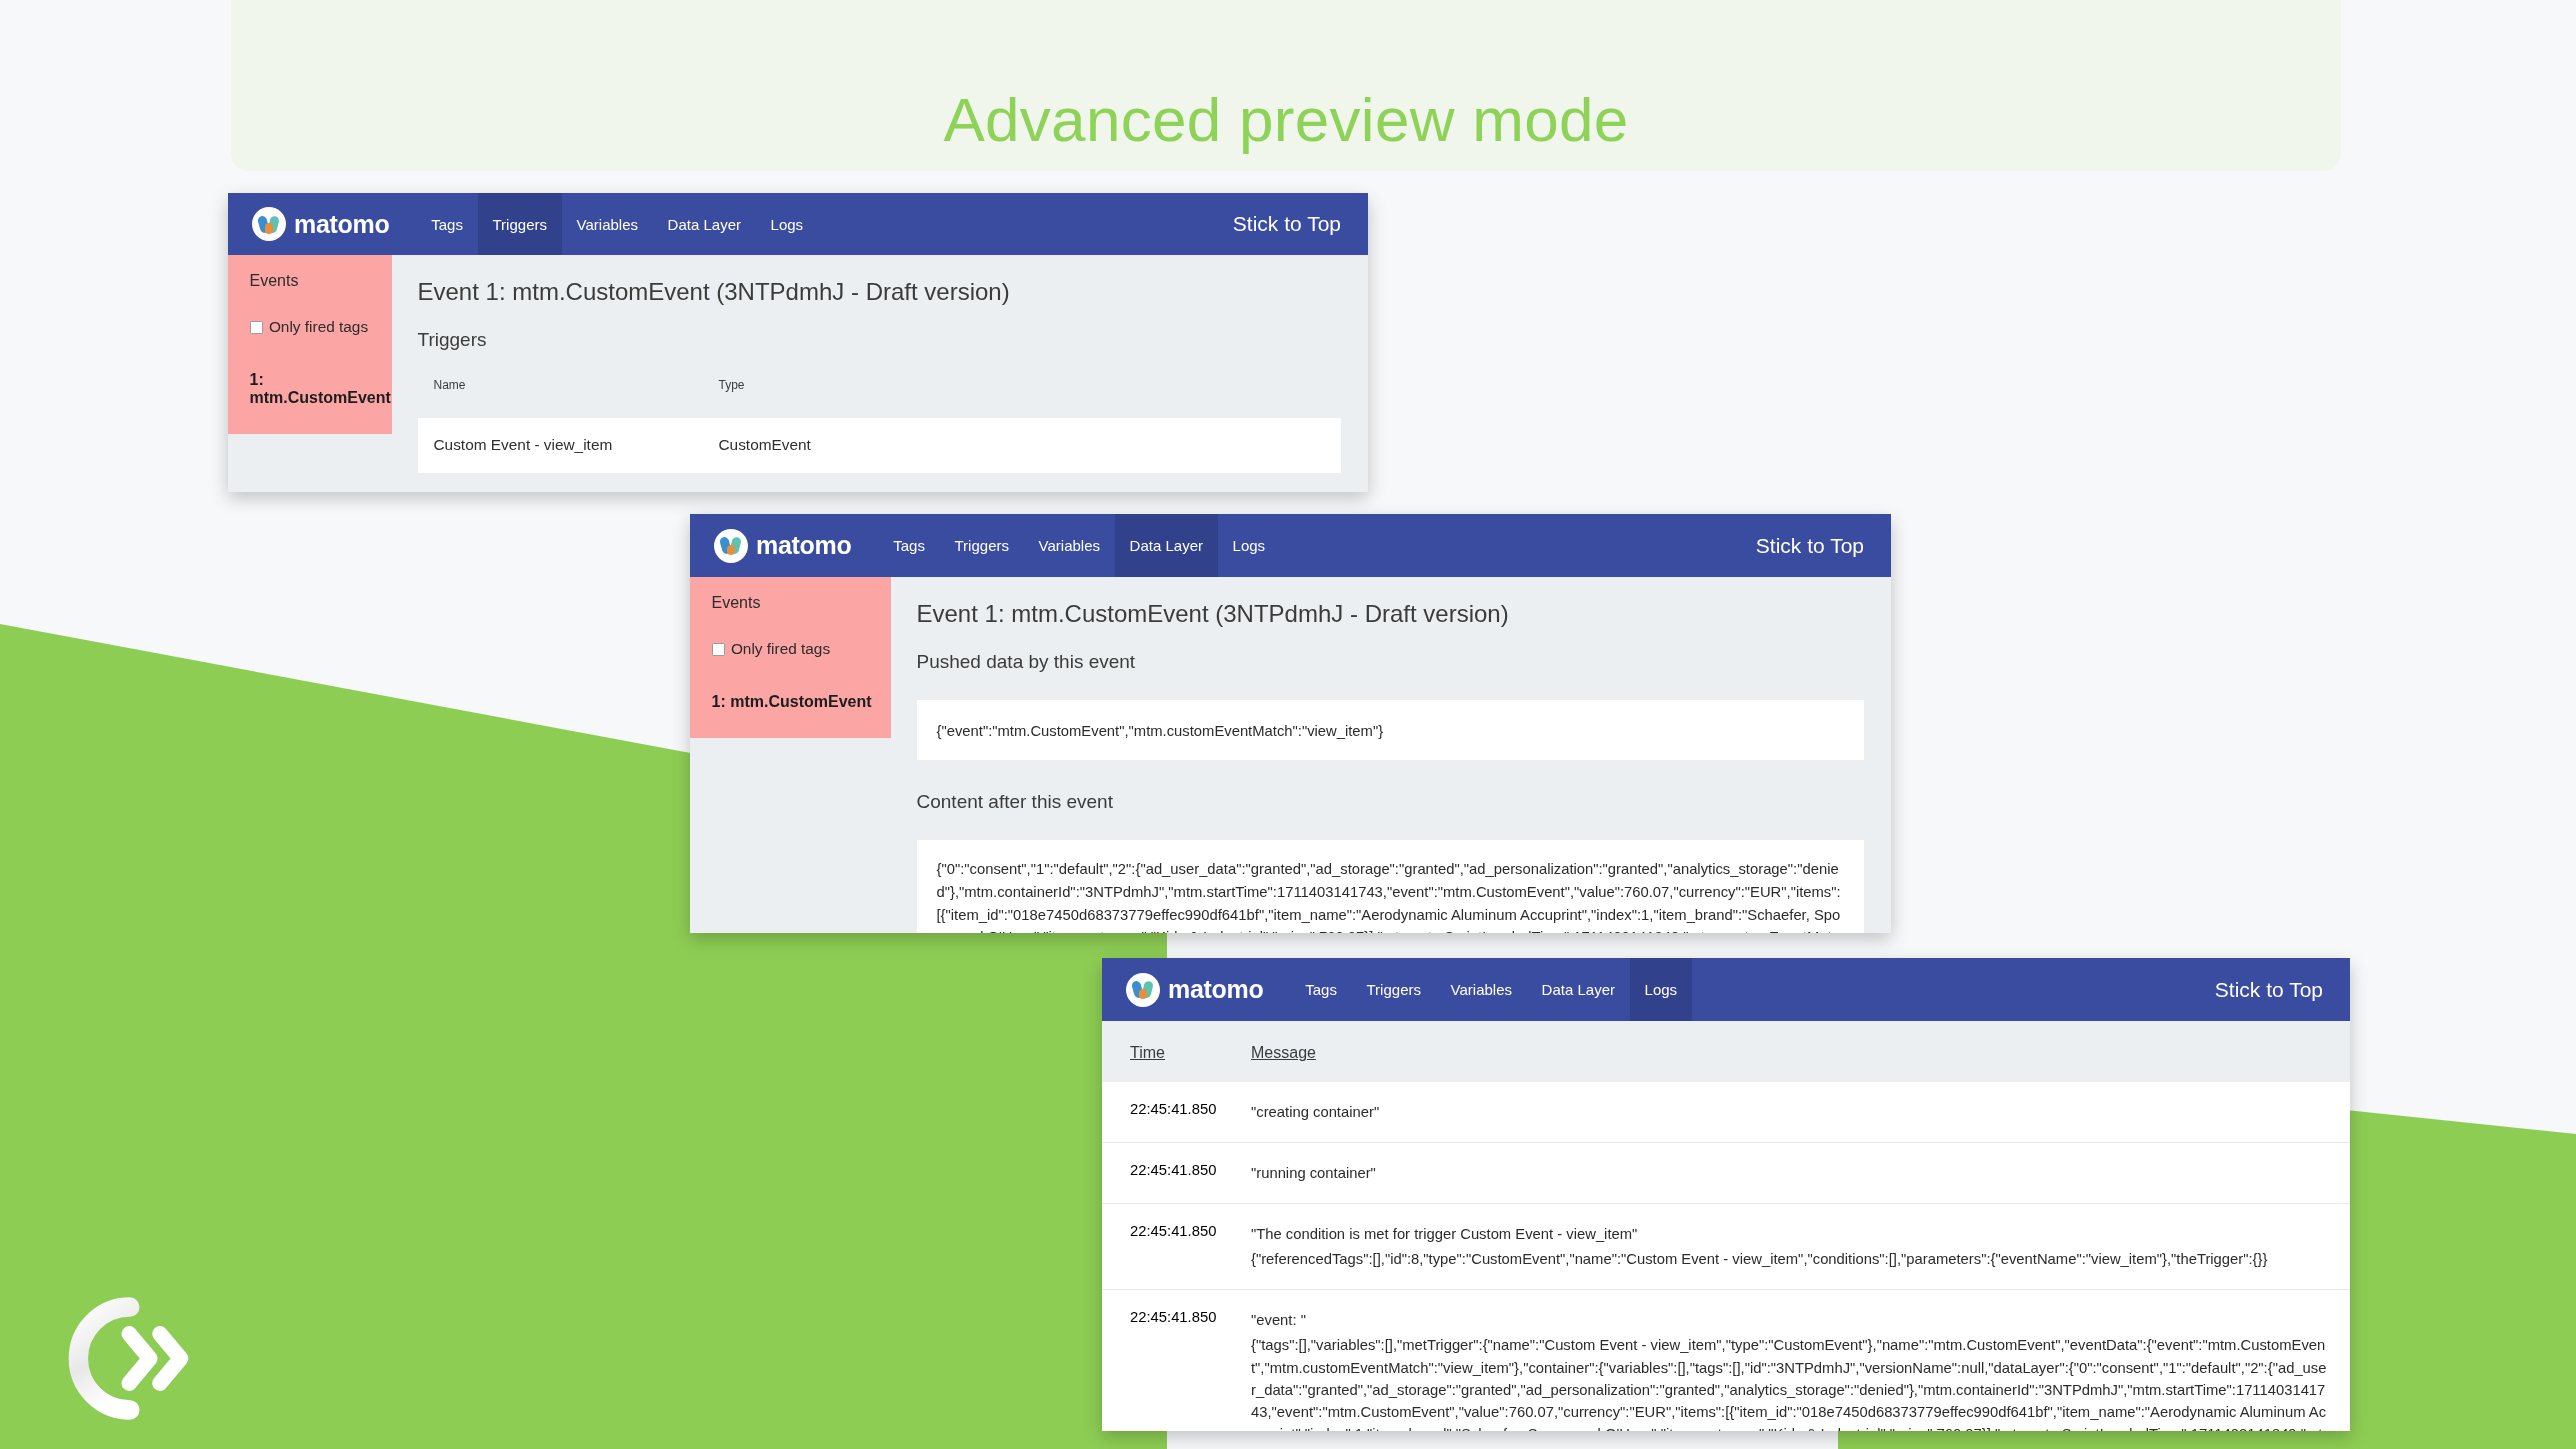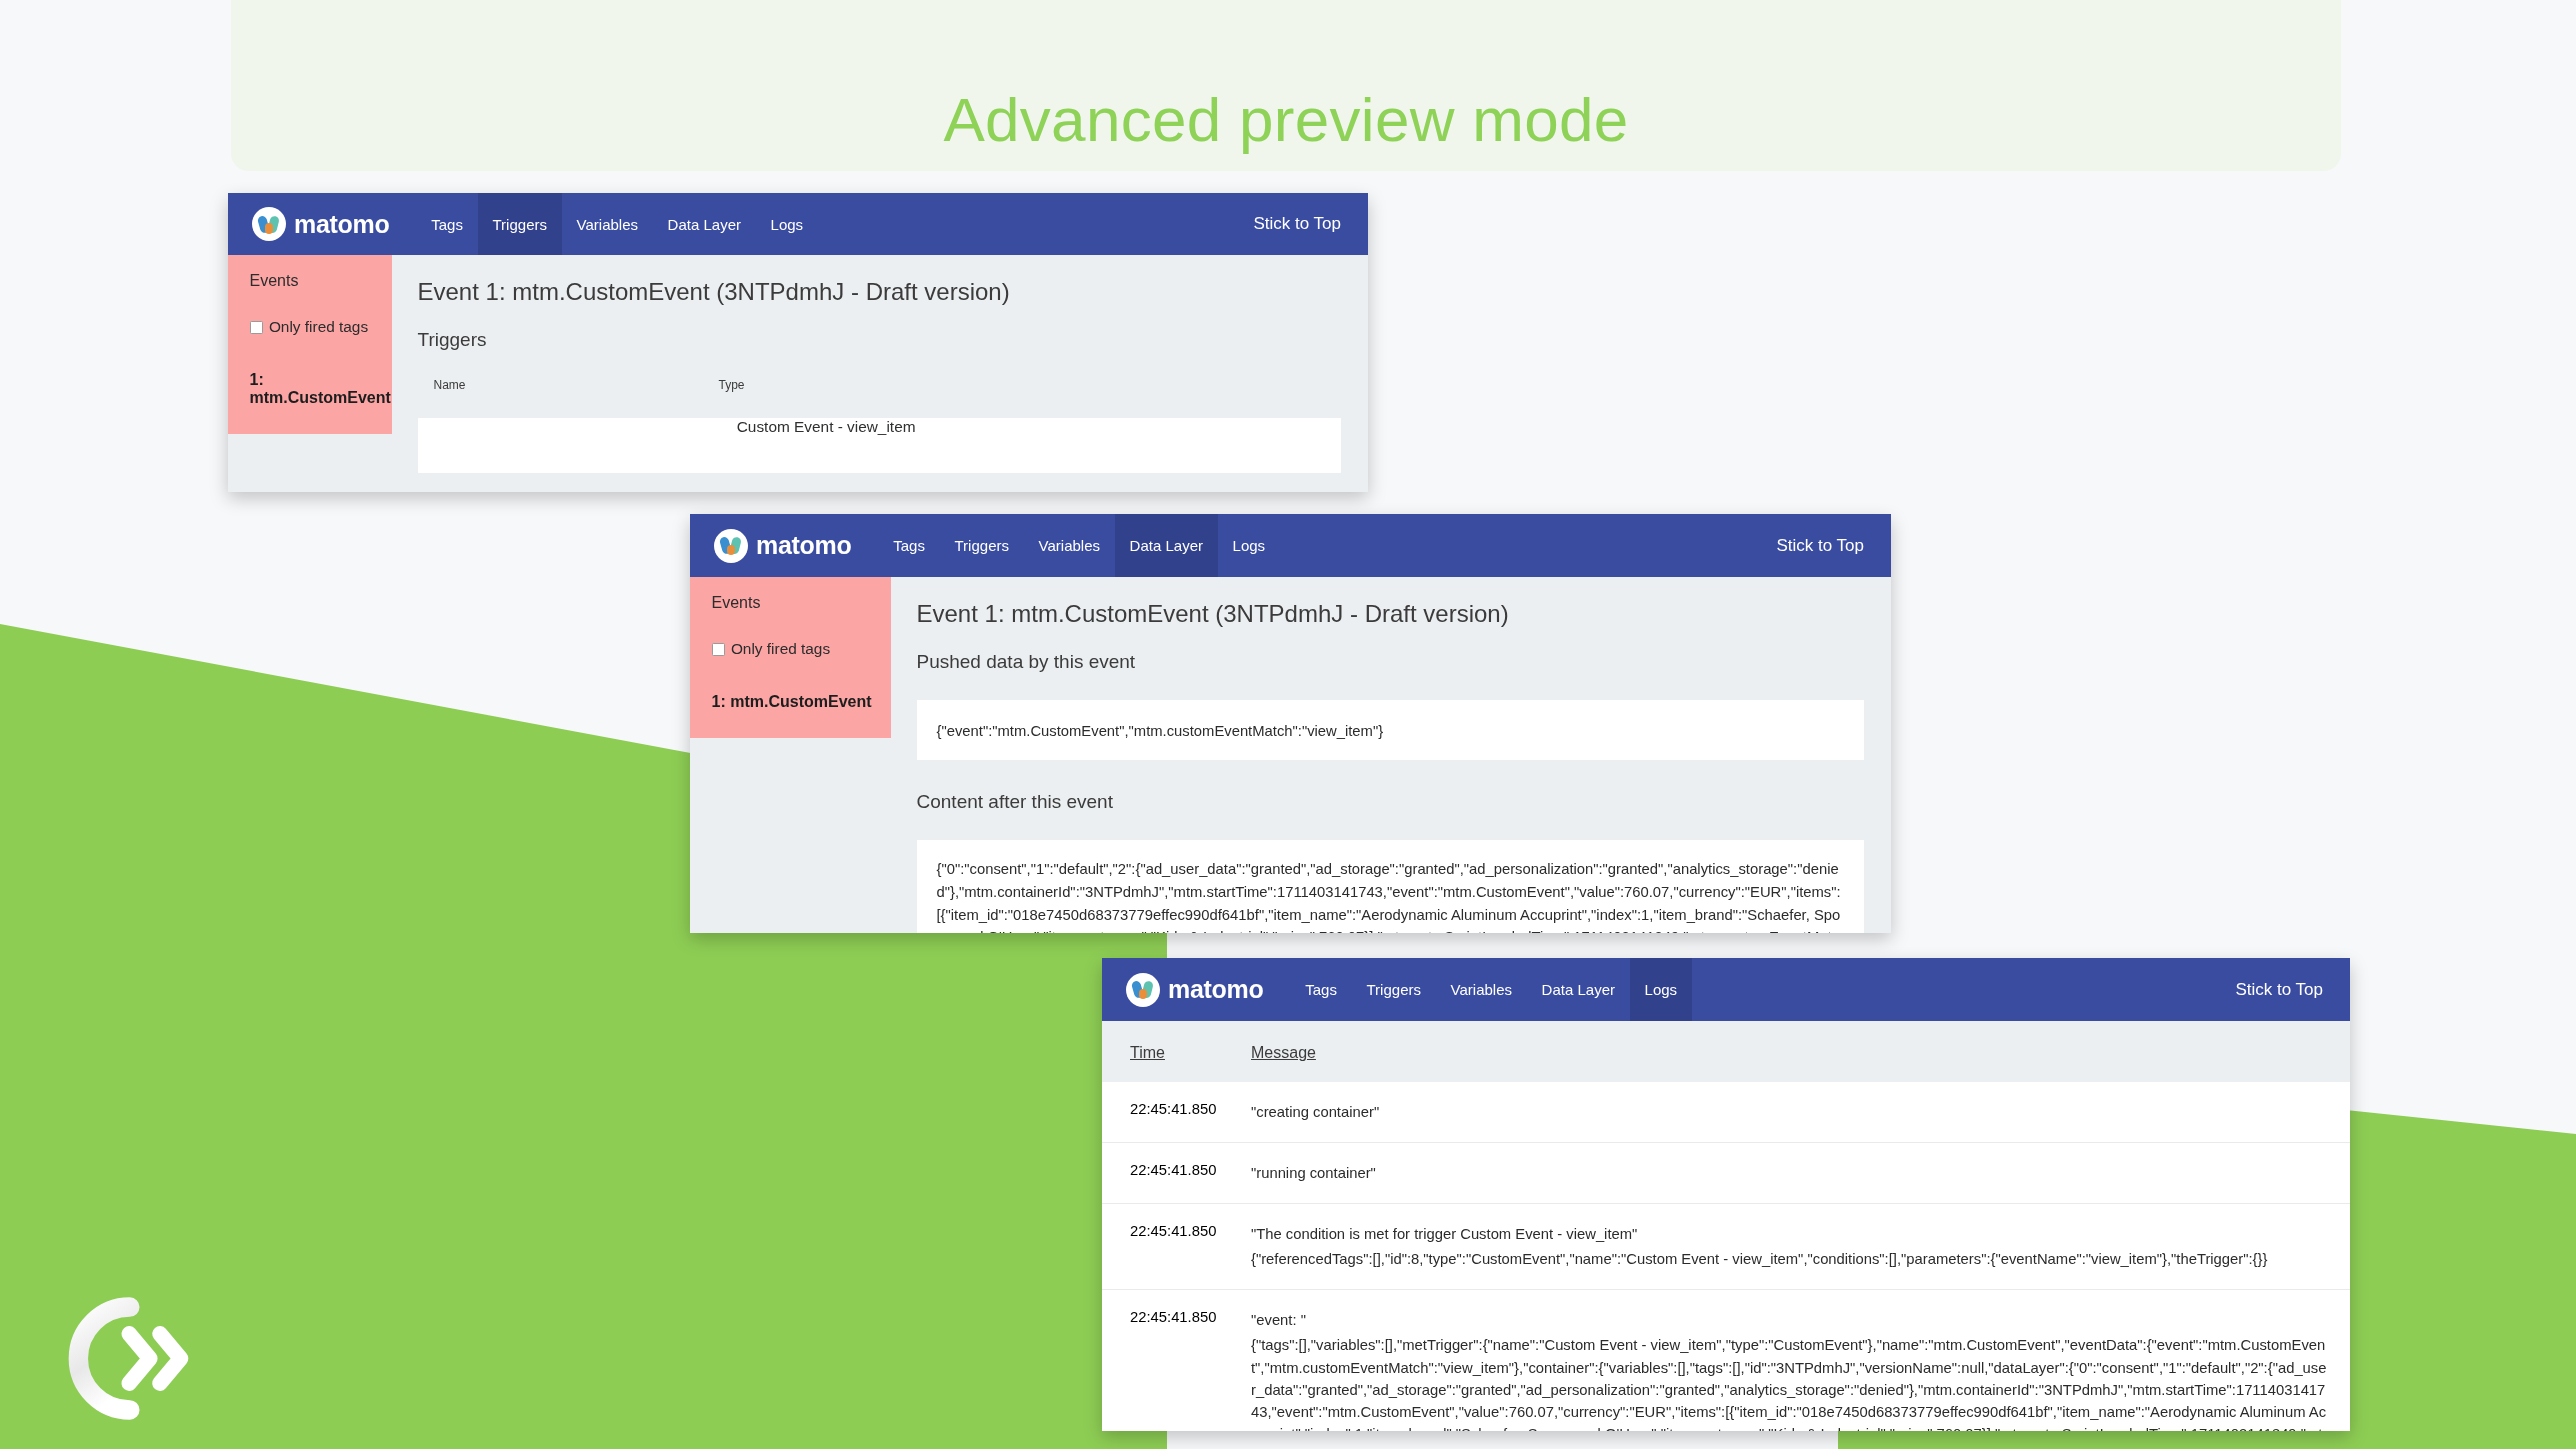--- a/index.html
+++ b/index.html
@@ -100,21 +100,21 @@
     color: #ffffff;
     font-size: 15px;
     height: 100%;
     cursor: pointer;
     white-space: nowrap;
   }
   .mnav .nav-item.active { background: #32418c; }
 
   .mstick {
     margin-left: auto; padding-right: 27px;
-    color: #ffffff; font-size: 17px; white-space: nowrap; cursor: pointer;
+    color: #ffffff; font-size: 21px; white-space: nowrap; cursor: pointer;
   }
 
   
   .mbody { display: flex; height: calc(100% - 62px); background: #eceff1; }
   .msidebar {
     width: 164px; flex: 0 0 164px;
     background: #fca5a5;
     padding: 17.4px 0 0 0;
     align-self: flex-start;
   }
@@ -143,21 +143,21 @@
   .mmain h3.sec-title {
     font-size: 19px; font-weight: 400; color: #3b3b3b; margin-bottom: 27px;
   }
 
   
   .trig-head { display: flex; padding: 0 16px 0 16px; margin-bottom: 25.5px; }
   .trig-head .th { font-size: 12px; color: #3b3b3b; }
   .trig-head .th.c1 { width: 285px; flex: 0 0 285px; }
   .trig-row {
     background: #ffffff; display: flex; align-items: center;
-    height: 55px; padding: 0 16px; border-radius: 0.7px; flex-direction: column;
+    height: 55px; padding: 0 16px; border-radius: 0.7px;
   }
   .trig-row .td { font-size: 15.4px; color: #2f2f2f; }
   .trig-row .td.c1 { width: 285px; flex: 0 0 285px; }
 
   
   .json-panel {
     background: #ffffff;
     padding: 17.4px 20px;
     font-family: "Liberation Sans", sans-serif;
     font-size: 14.8px;

